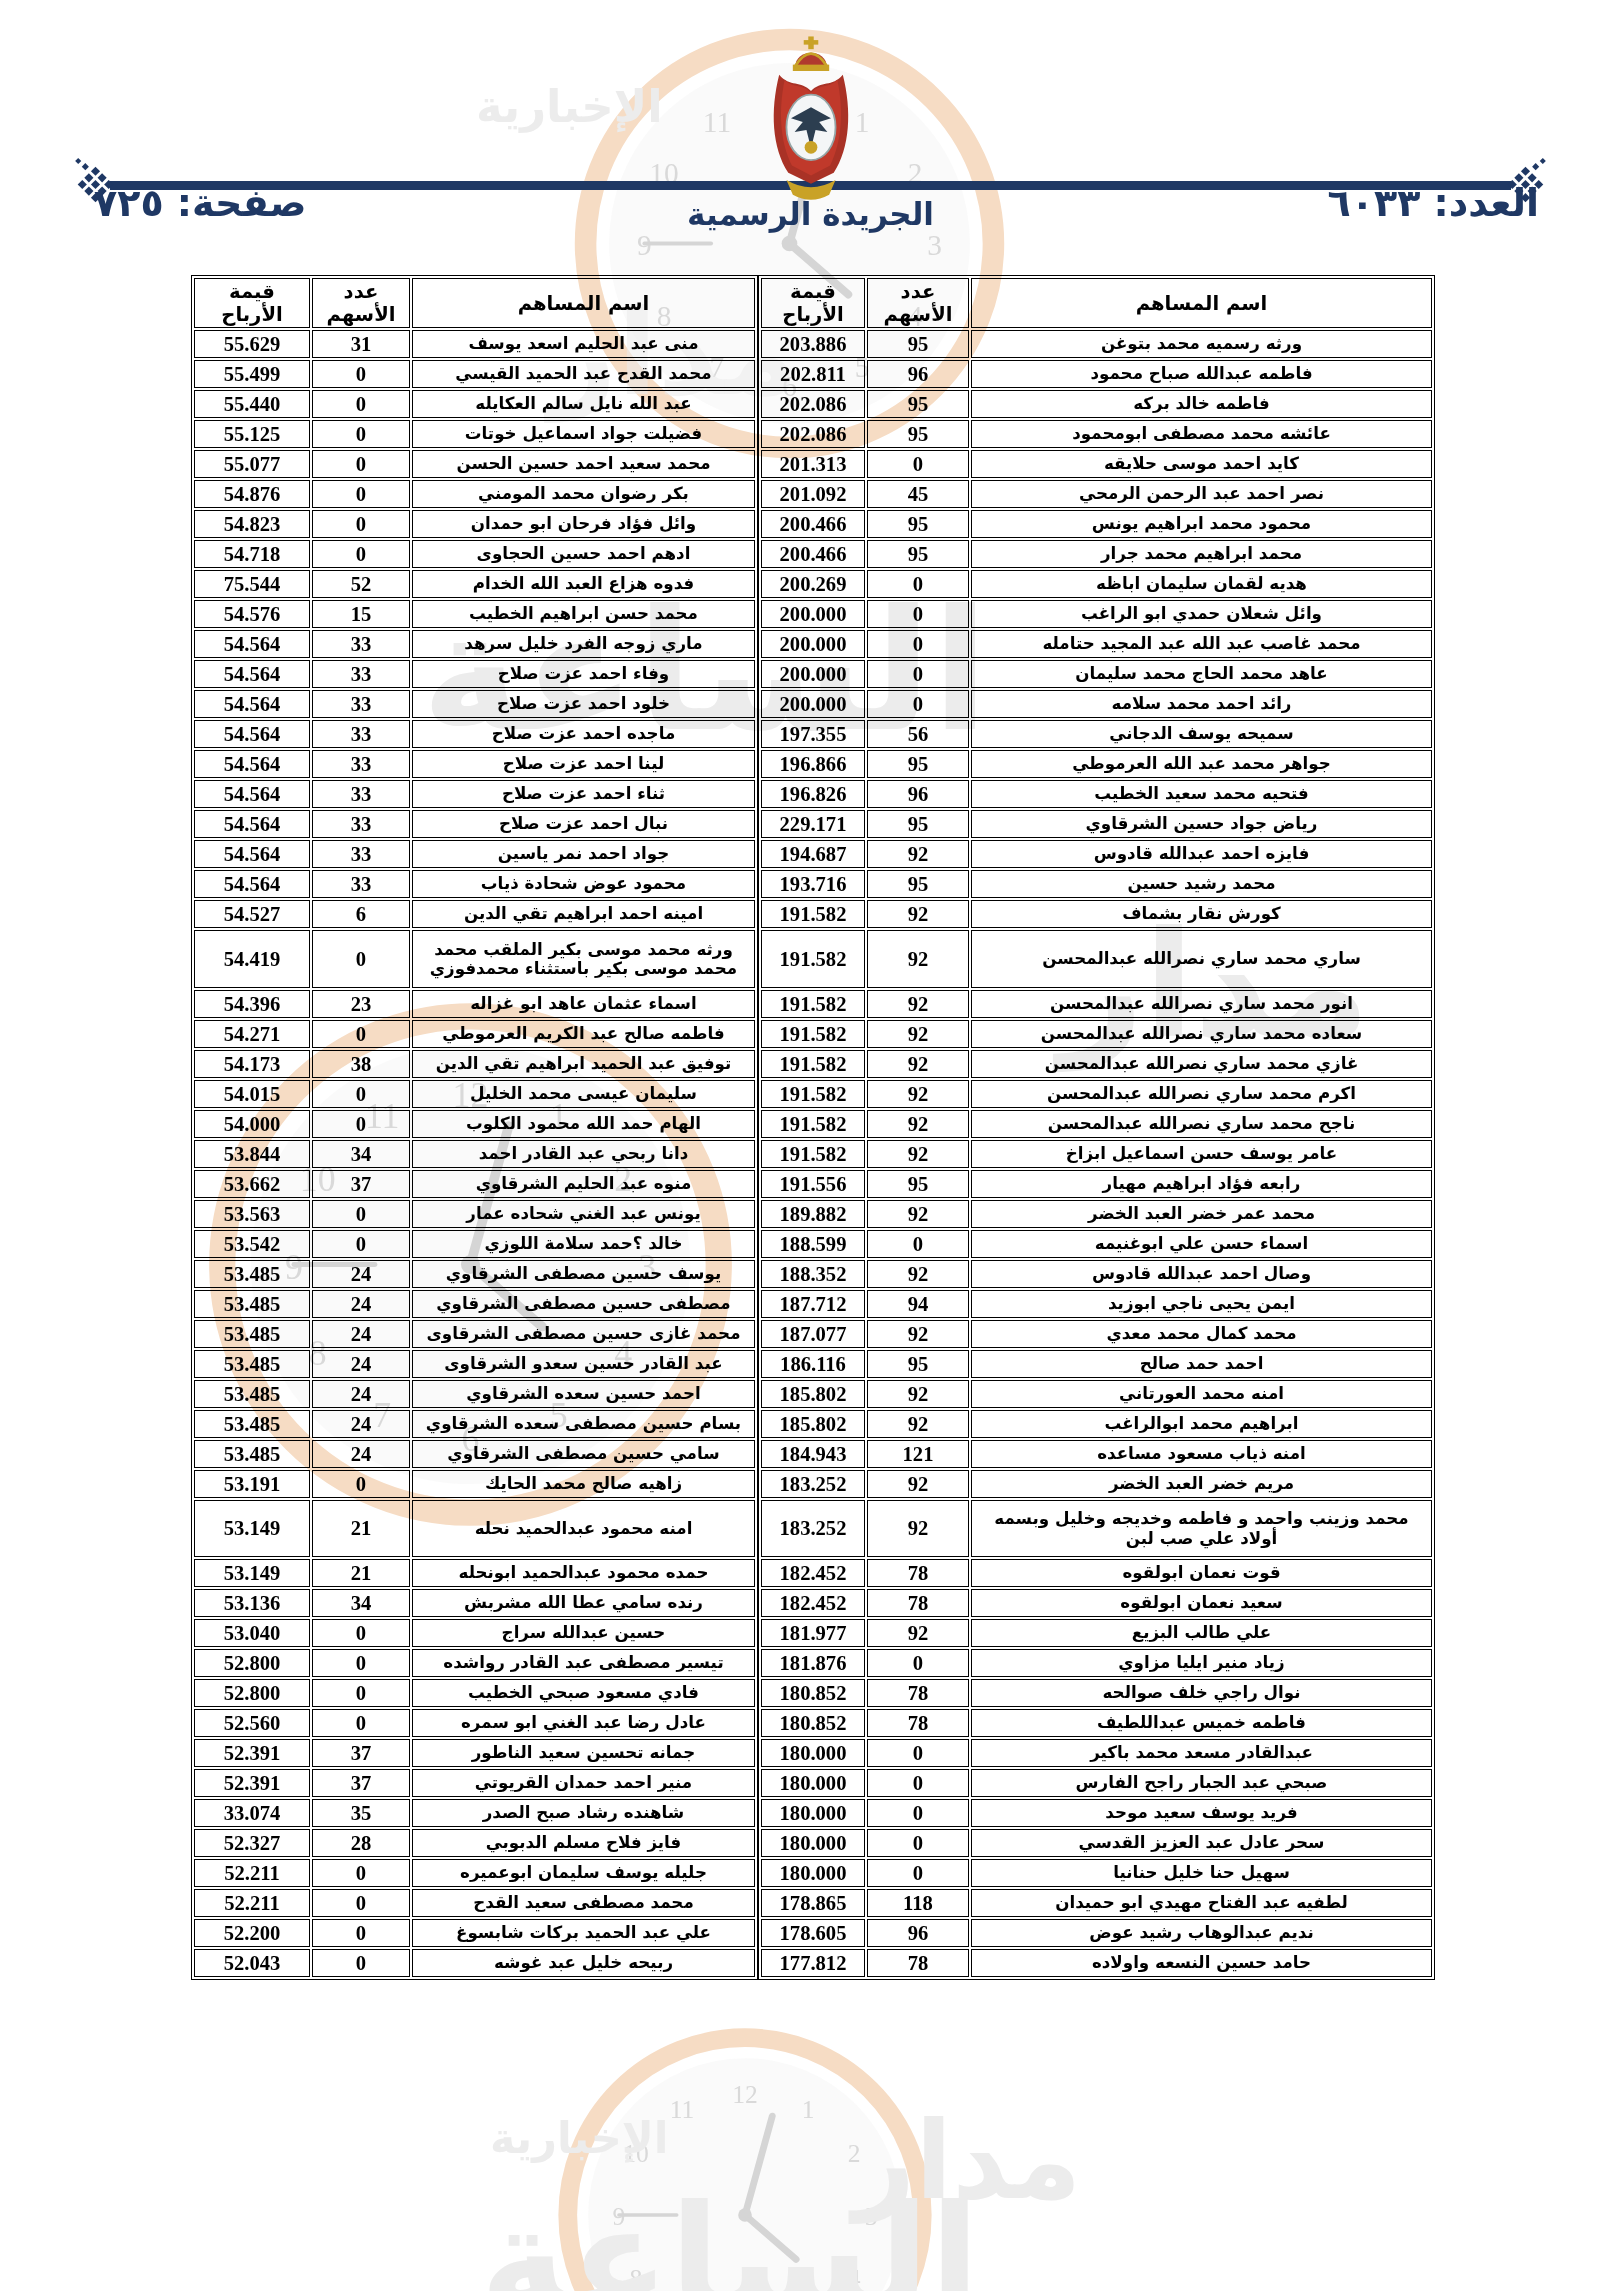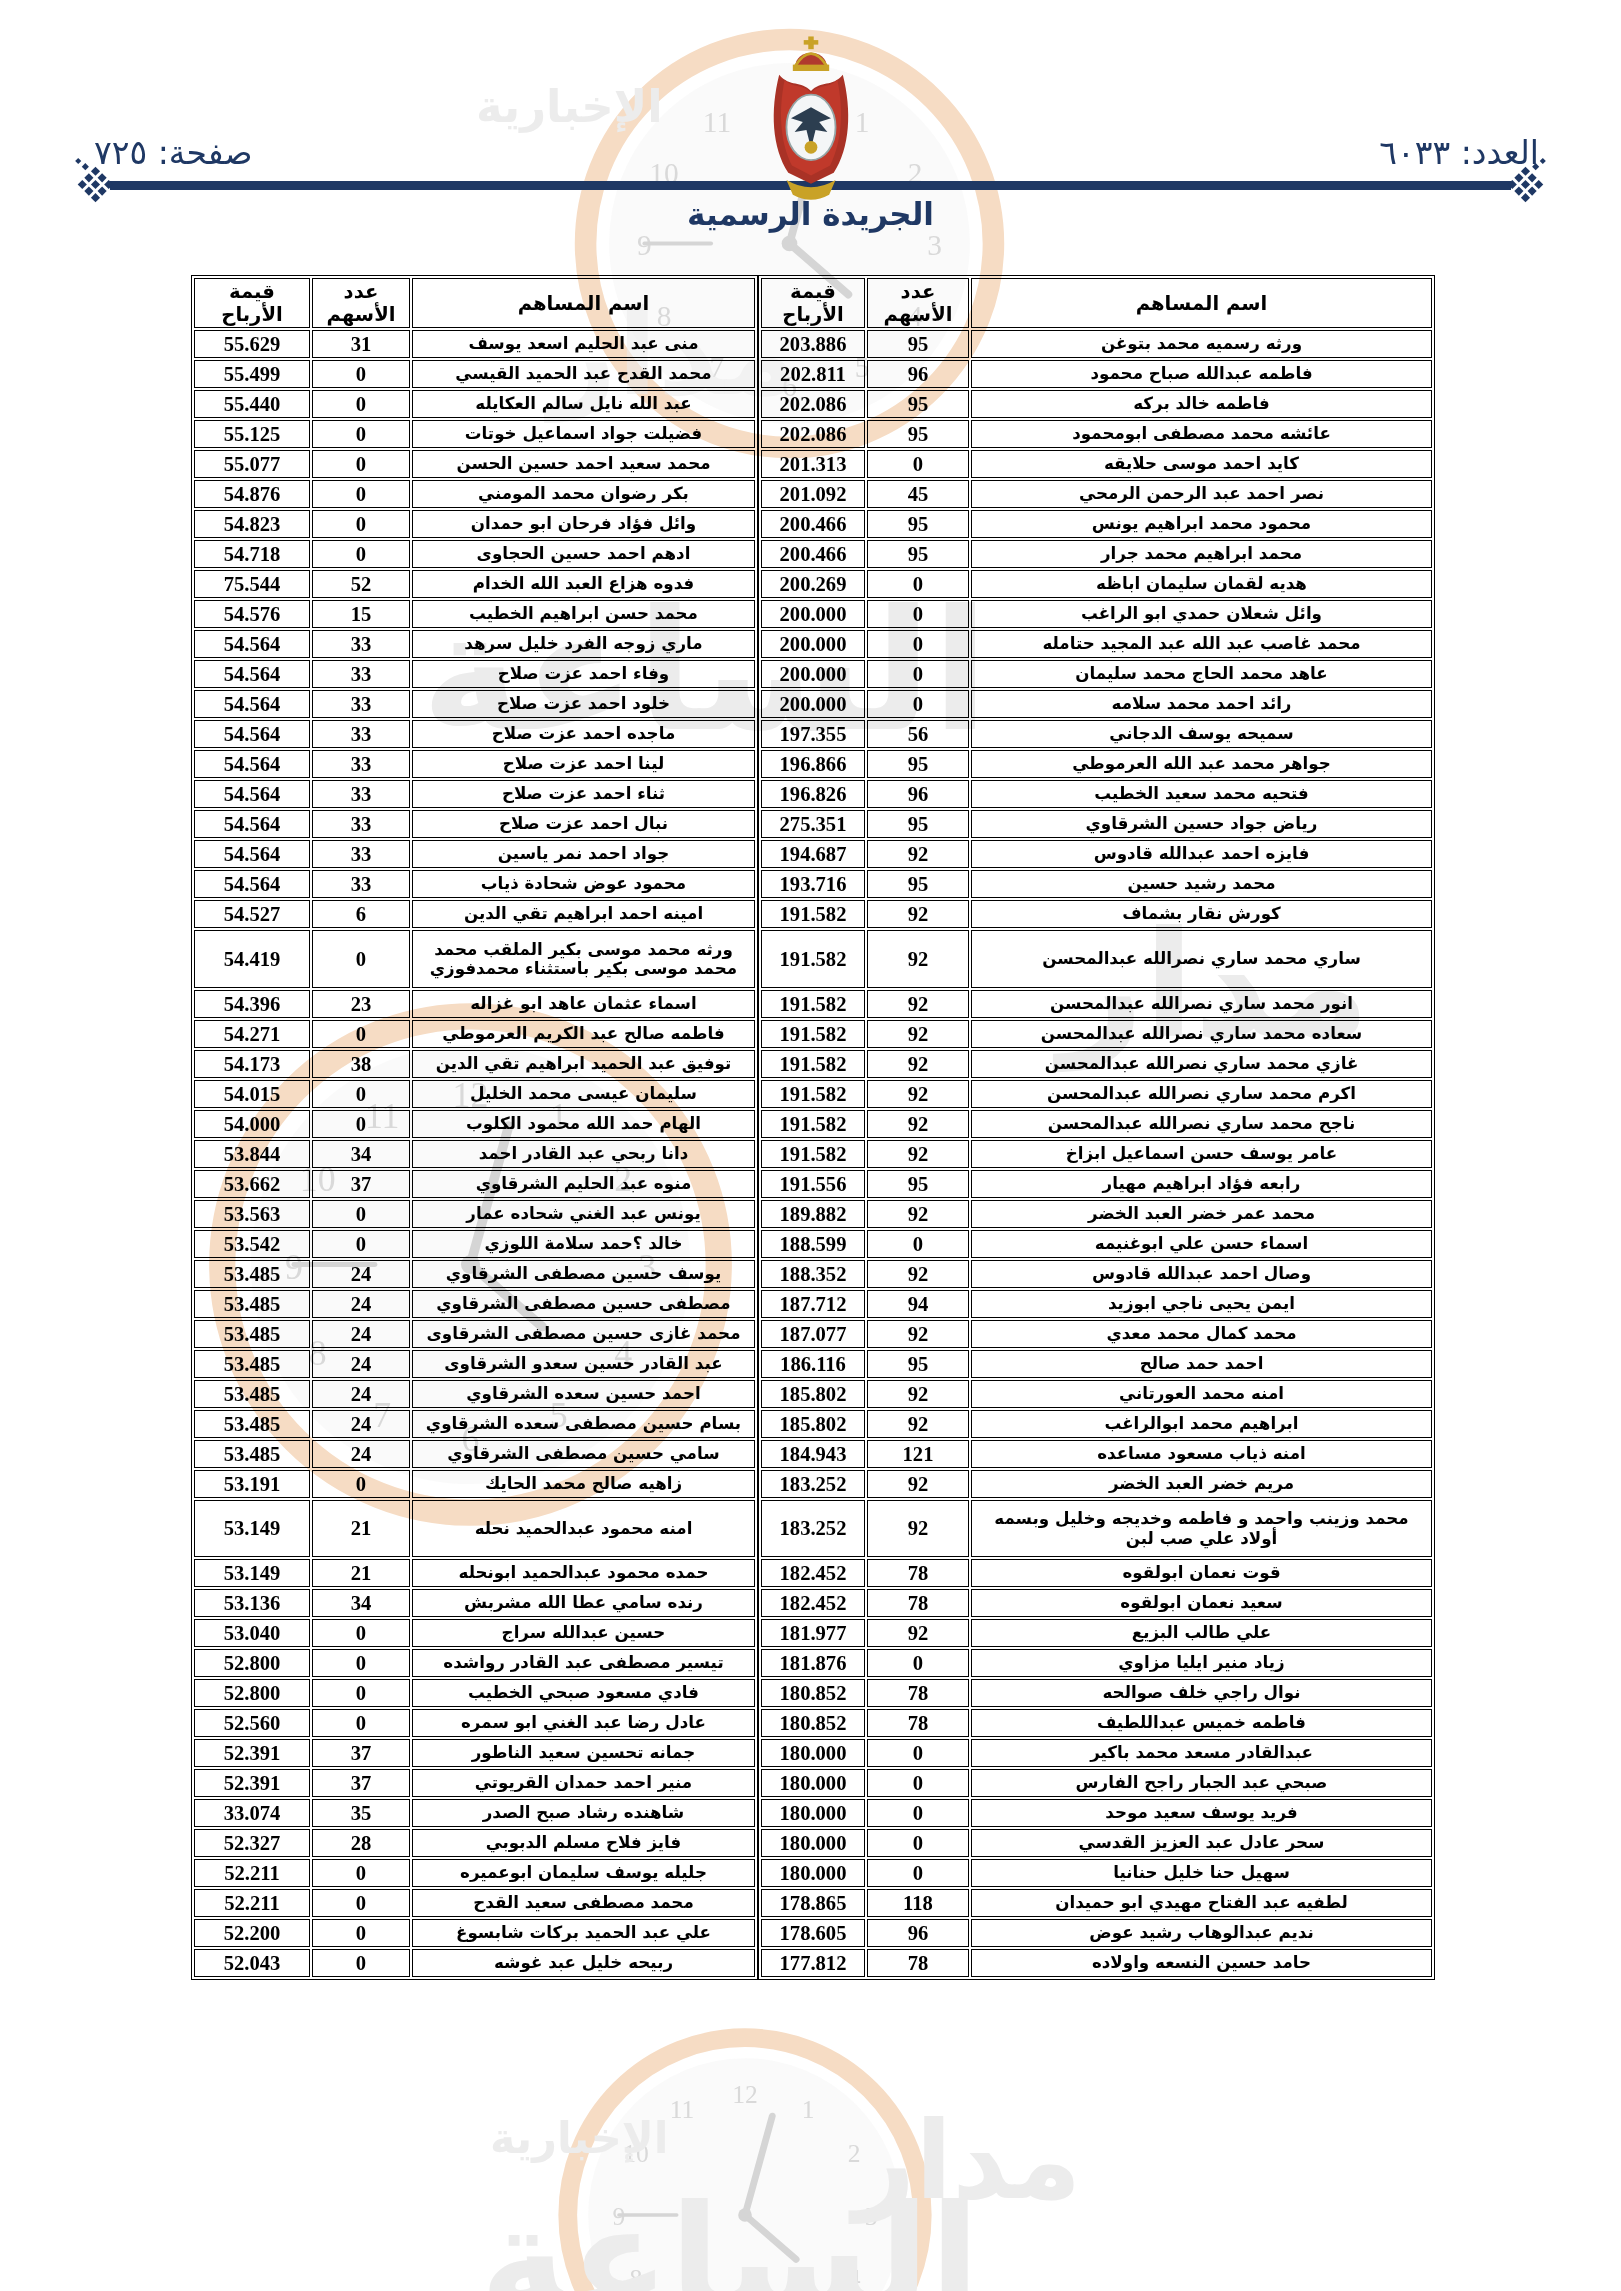--- a/index.html
+++ b/index.html
@@ -2,21 +2,21 @@
 <html lang="ar" dir="rtl" style="--navy: #1f3864; --accent: #f5cba7; --wm-gray: #ececec; --wm-orange: #f6dcc4;"><head>
 <meta charset="utf-8">
 <style>
   html,body{margin:0;padding:0;background:#fff;}
   .page{position:relative;width:1621px;height:2292px;background:#fff;overflow:hidden;
         font-family:"DejaVu Sans",sans-serif;direction:rtl;}
   
   .wm{position:absolute;z-index:0;pointer-events:none;}
   .wm-word{color:var(--wm-gray);font-weight:bold;line-height:1;white-space:nowrap;}
   
-  .hdr-label{position:absolute;z-index:2;color:var(--navy);font-weight:normal;font-size:33px;}
+  .hdr-label{position:absolute;z-index:2;color:var(--navy);font-weight:bold;font-size:38px;margin-top:48px;}
   .issue-label{top:133px;right:82px;}
   .pageno-label{top:133px;left:94px;}
   .rule{position:absolute;z-index:1;top:181px;left:110px;right:110px;height:8.8px;background:var(--navy);}
   .ornament{position:absolute;z-index:2;top:157px;width:61px;height:61px;}
   .ornament.left{left:65px;}
   .ornament.right{right:65px;transform:scaleX(-1);}
   .emblem{position:absolute;z-index:3;top:33px;left:50%;transform:translateX(-50%);width:100px;height:176px;}
   .title{position:absolute;z-index:3;top:196px;left:0;width:100%;text-align:center;
          color:var(--navy);font-weight:bold;font-size:31px;margin:0;}
   
@@ -250,21 +250,21 @@
 
   <tr>
     <td class="name">فتحيه محمد سعيد الخطيب</td>
     <td class="num">96</td>
     <td class="num">196.826</td>
   </tr>
 
   <tr>
     <td class="name">رياض جواد حسين الشرقاوي</td>
     <td class="num">95</td>
-    <td class="num">275.351</td>
+    <td class="num">229.171</td>
   </tr>
 
   <tr>
     <td class="name">فايزه احمد عبدالله قادوس</td>
     <td class="num">92</td>
     <td class="num">194.687</td>
   </tr>
 
   <tr>
     <td class="name">محمد رشيد حسين</td>

